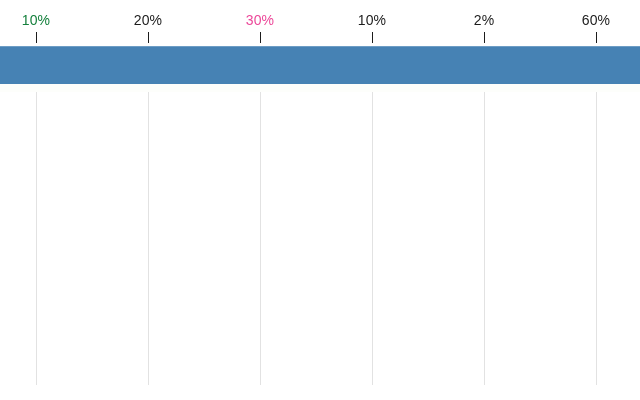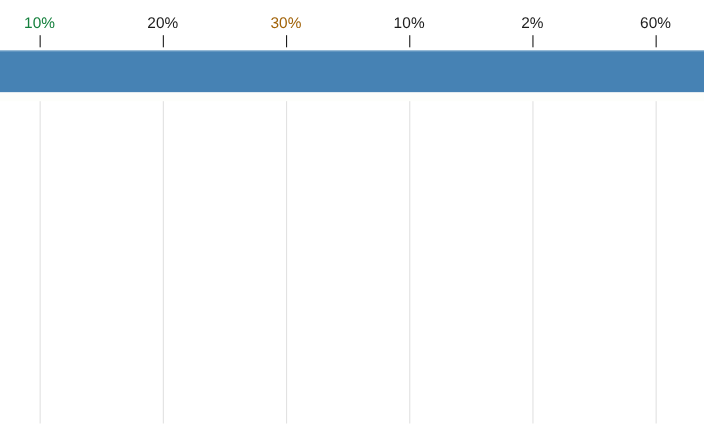--- a/index.html
+++ b/index.html
@@ -110,21 +110,21 @@
   <div class="axis-top">
     <div class="tick-group" style="left:36px;">
       <span class="tick-label" style="color: #15803d;">10%</span>
       <span class="tick-mark" style="background: rgb(28, 28, 28);"></span>
     </div>
     <div class="tick-group" style="left:148px;text-align:center;">
       <span class="tick-label" style="color: rgb(28, 28, 28);">20%</span>
       <span class="tick-mark" style="background: rgb(28, 28, 28);"></span>
     </div>
     <div class="tick-group" style="left:260px;">
-      <span class="tick-label" style="color: #a16207;">30%</span>
+      <span class="tick-label" style="color: #ec4899;">30%</span>
       <span class="tick-mark" style="background: rgb(28, 28, 28);"></span>
     </div>
     <div class="tick-group" style="left:372px;">
       <span class="tick-label" style="color: rgb(28, 28, 28);">10%</span>
       <span class="tick-mark" style="background: rgb(28, 28, 28);"></span>
     </div>
     <div class="tick-group" style="left:484px;">
       <span class="tick-label" style="color: rgb(28, 28, 28);">2%</span>
       <span class="tick-mark" style="background: rgb(28, 28, 28);"></span>
     </div>

